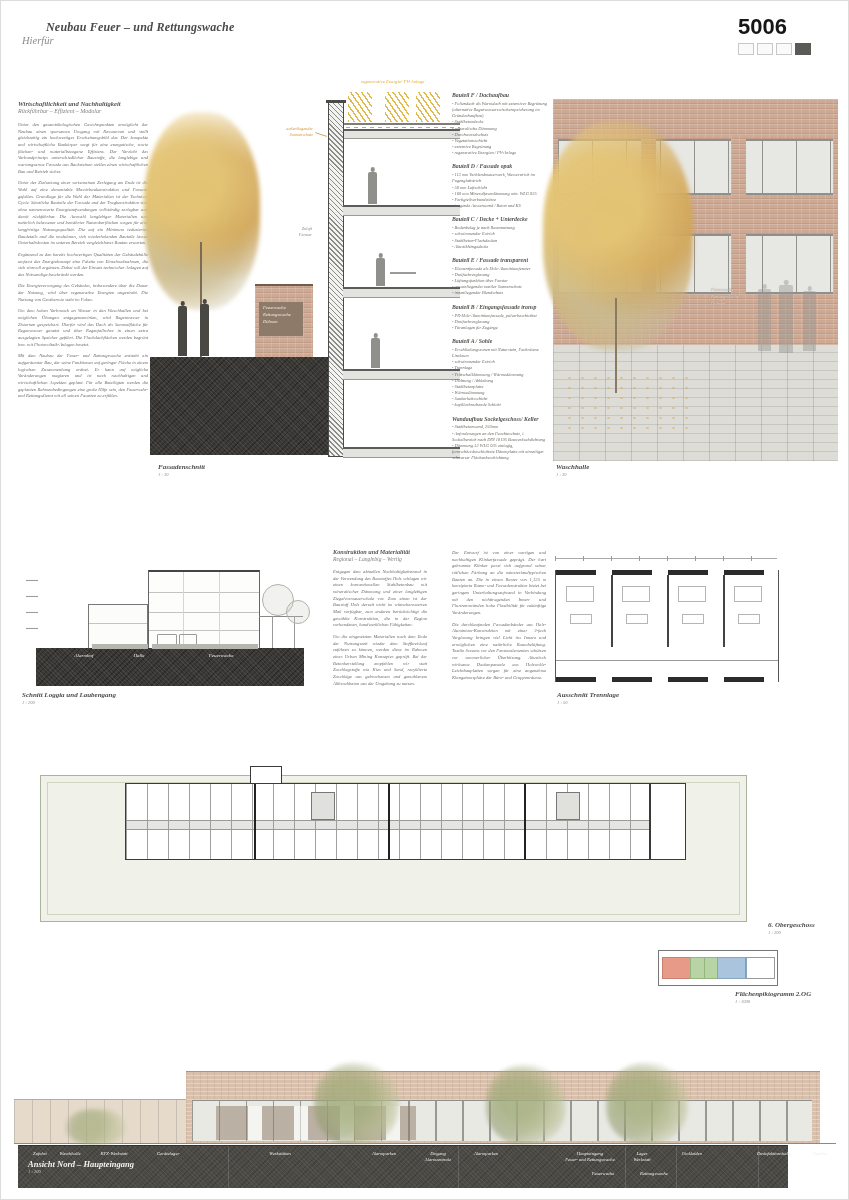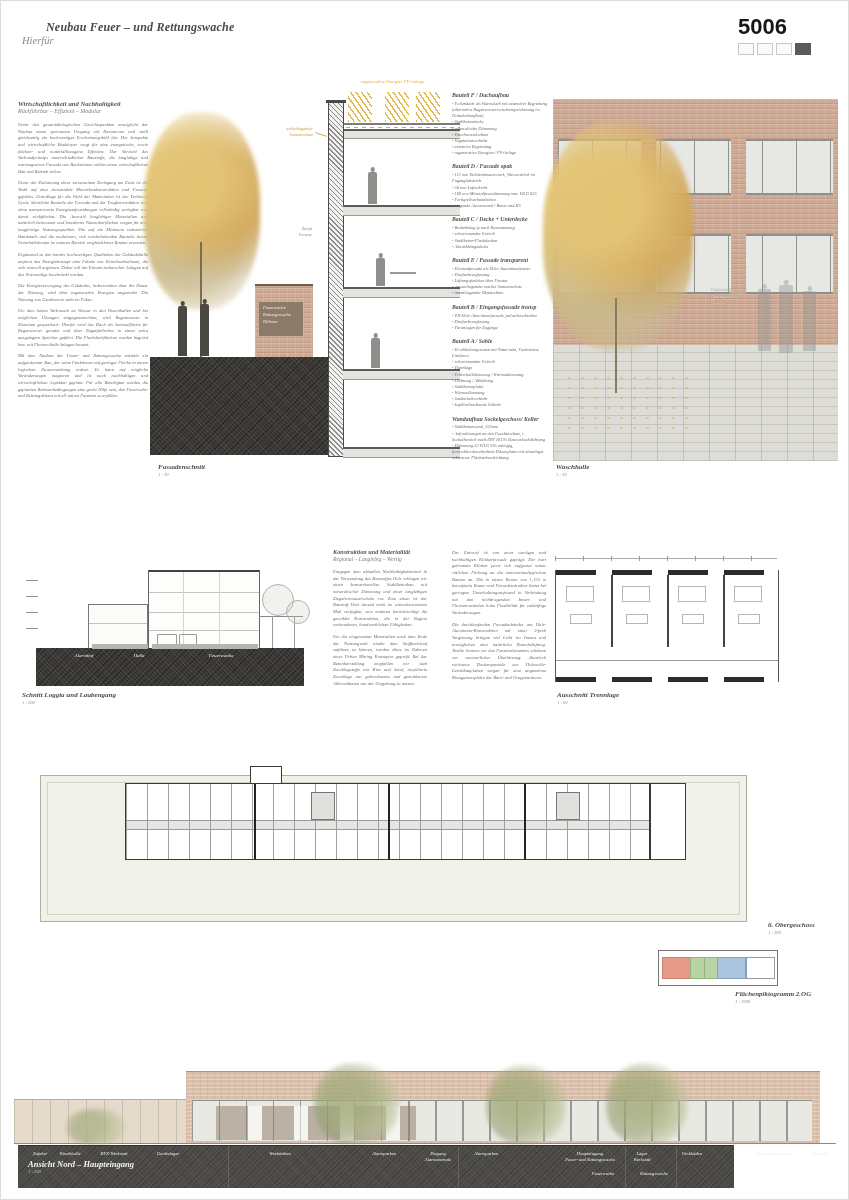--- a/index.html
+++ b/index.html
@@ -338,21 +338,21 @@
   <div class="abs brick-light" style="left:172px;top:8px;width:634px;height:72px;border-top:1px solid #a89480;">
     <div class="abs" style="left:6px;top:28px;width:620px;height:40px;background-color:#e9e9e4;background-image:repeating-linear-gradient(90deg, rgba(85,85,83,.55) 0 1.5px, transparent 1.5px 27px);border-top:1.5px solid #8f8f8c;"></div>
     <div class="abs" style="left:30px;top:34px;width:200px;height:34px;background:repeating-linear-gradient(90deg, rgba(140,120,100,.5) 0 32px, rgba(255,255,255,.5) 32px 46px);"></div>
   </div>
   <div class="abs" style="left:0;top:80px;width:822px;height:1px;background:#8a8a86;"></div>
   <div class="abs tree-green" style="left:300px;top:0;width:85px;height:82px;border-radius:45%;opacity:.85;"></div>
   <div class="abs tree-green" style="left:472px;top:2px;width:80px;height:80px;border-radius:45%;opacity:.85;"></div>
   <div class="abs tree-green" style="left:592px;top:0;width:82px;height:82px;border-radius:45%;opacity:.85;"></div>
   <div class="abs tree-green" style="left:52px;top:46px;width:60px;height:36px;border-radius:45%;opacity:.7;"></div>
 
-  <div class="abs darkbar" style="left:4px;top:82px;width:716px;height:42px;border-top:1px solid #333;">
+  <div class="abs darkbar" style="left:4px;top:82px;width:770px;height:42px;border-top:1px solid #333;">
     <div class="abs" style="left:210px;top:0;width:1px;height:100%;background:rgba(255,255,255,.14);"></div>
     <div class="abs" style="left:440px;top:0;width:1px;height:100%;background:rgba(255,255,255,.14);"></div>
     <div class="abs" style="left:607px;top:0;width:1px;height:100%;background:rgba(255,255,255,.14);"></div>
     <div class="abs" style="left:658px;top:0;width:1px;height:100%;background:rgba(255,255,255,.14);"></div>
     <div class="abs" style="left:740px;top:0;width:1px;height:100%;background:rgba(255,255,255,.14);"></div>
 
     <div class="bar-label" style="left:22px;top:5px;">Zufahrt</div>
     <div class="bar-label" style="left:52px;top:5px;">Waschhalle</div>
     <div class="bar-label" style="left:96px;top:5px;">KFZ-Werkstatt</div>
     <div class="bar-label" style="left:150px;top:5px;">Gerätelager</div>

